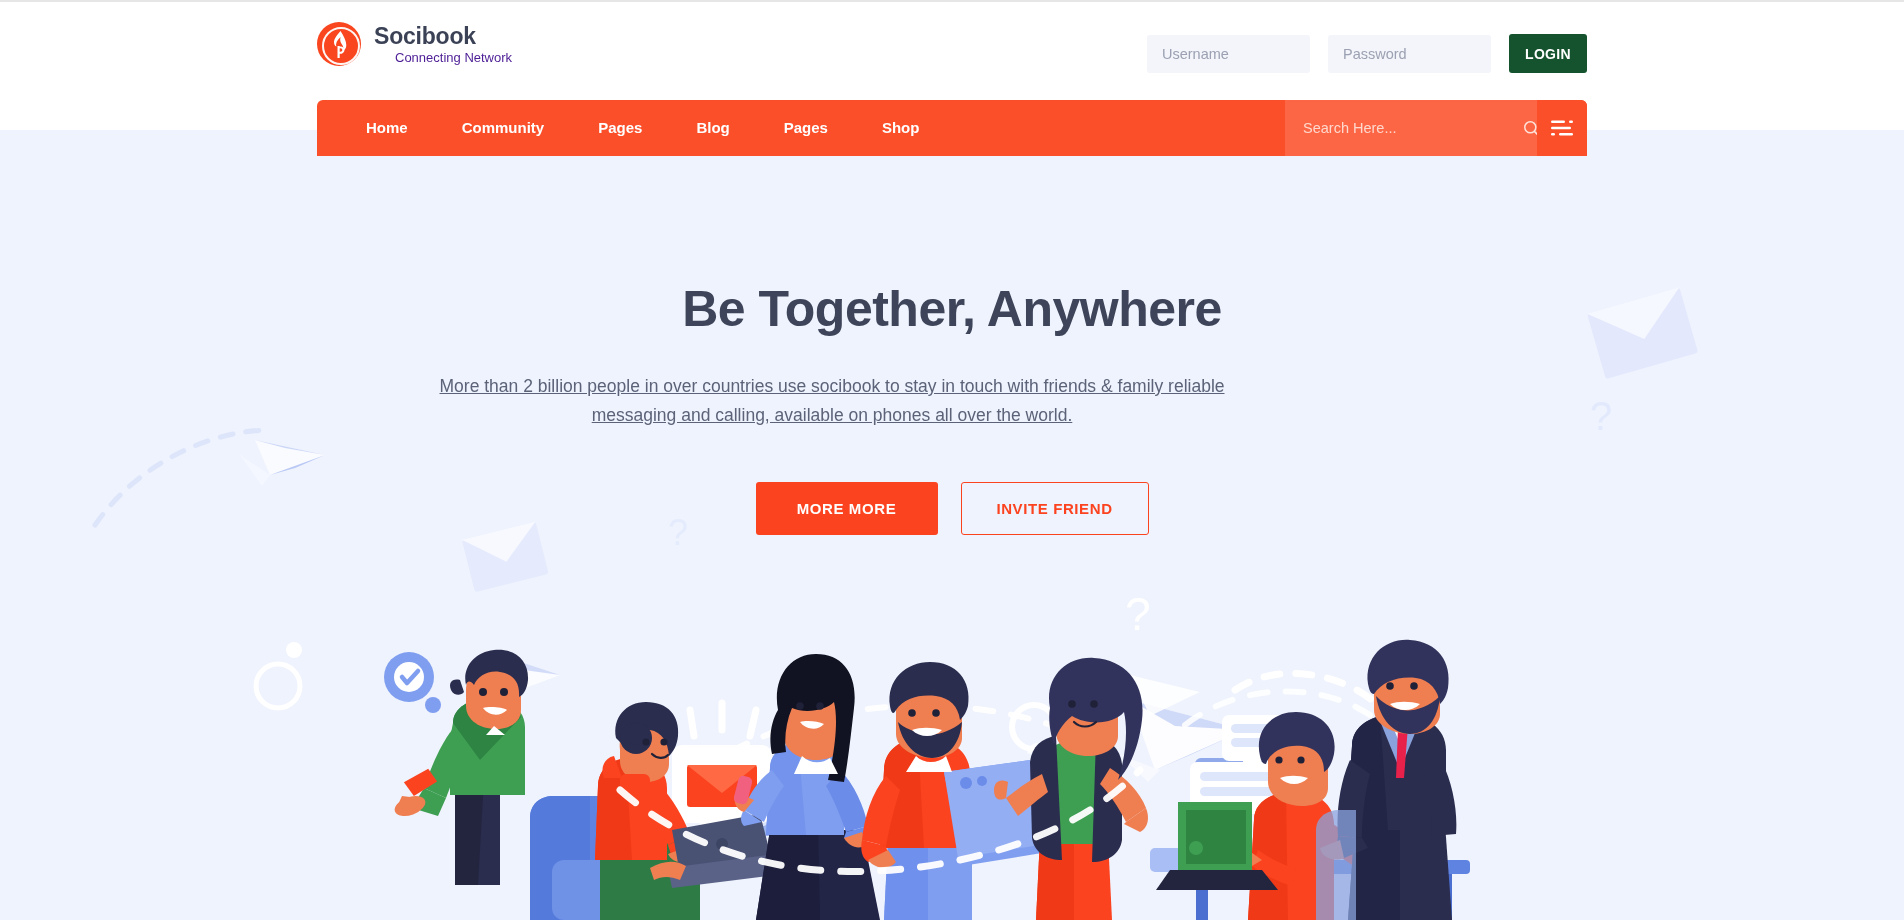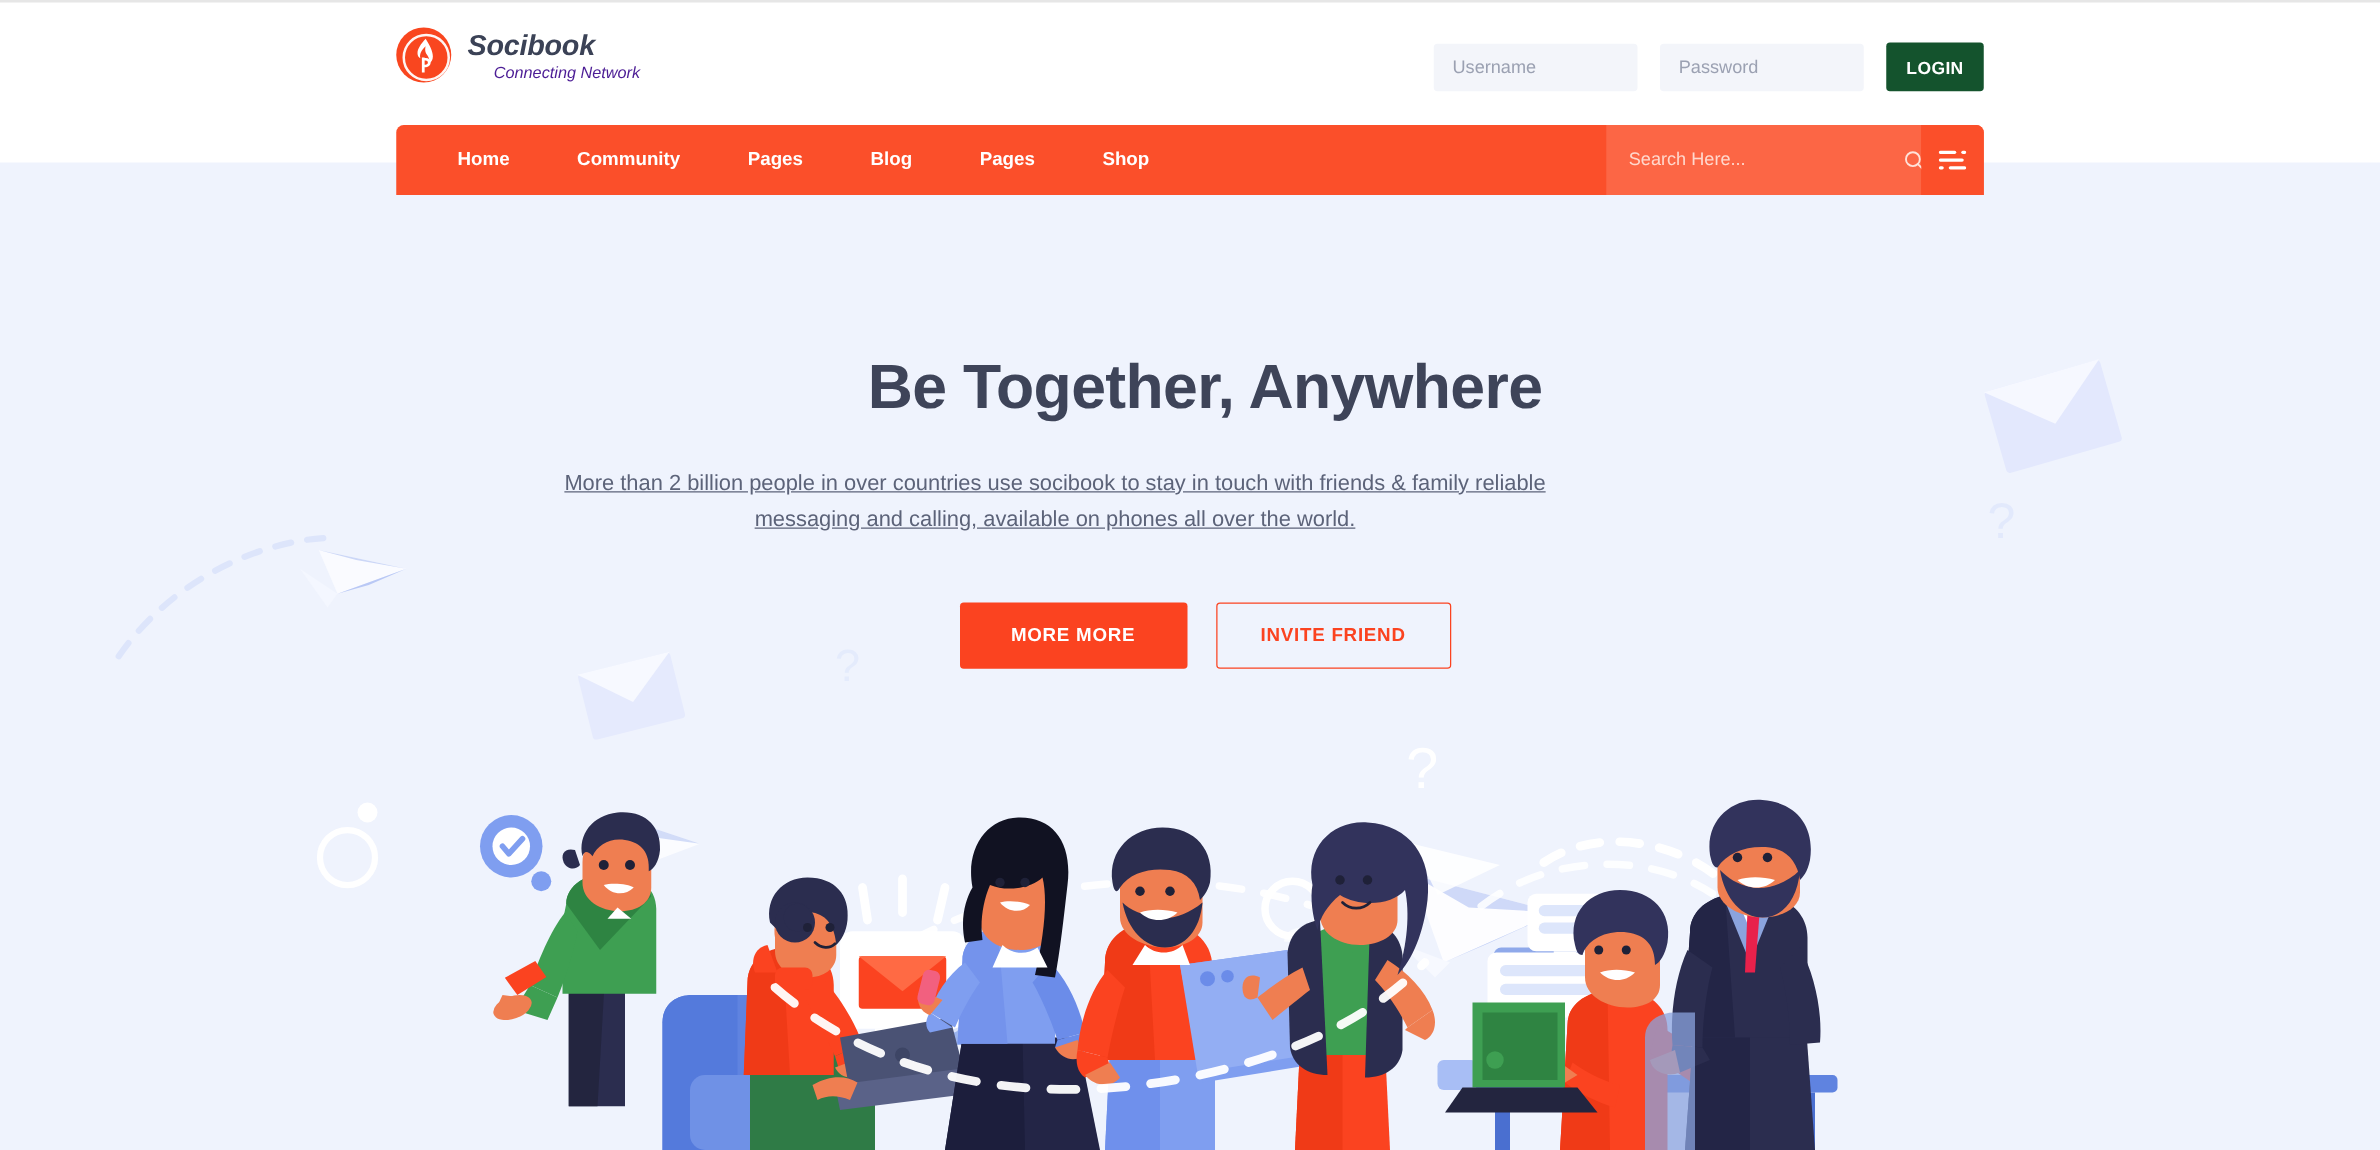--- a/index.html
+++ b/index.html
@@ -21,21 +21,20 @@
     border-top: 2px solid #e6e6e6;
   }
 
   .brand {
     position: absolute;
     left: 317px;
     top: 20px;
     display: flex;
     align-items: center;
     gap: 13px;
-    font-style: italic;
   }
   .brand-mark {
     width: 44px; height: 44px;
     border-radius: 50%;
     background: #f9461f;
     position: relative;
     flex: 0 0 auto;
   }
   .brand-mark::before {
     content: "";
@@ -167,21 +166,21 @@
     justify-content: center;
     cursor: pointer;
     border-radius: 0 6px 0 0;
     flex: 0 0 auto;
   }
   .hamburger { width: 22px; height: 16px; }
 
   
   .hero-inner {
     position: absolute;
-    left: 12px; top: 0;
+    left: 0; top: 0;
     width: 1664px;
     height: 790px;
   }
   .hero-title {
     position: absolute;
     left: 0; top: 150px;
     width: 1904px;
     text-align: center;
     font-size: 50px;
     font-weight: bold;

